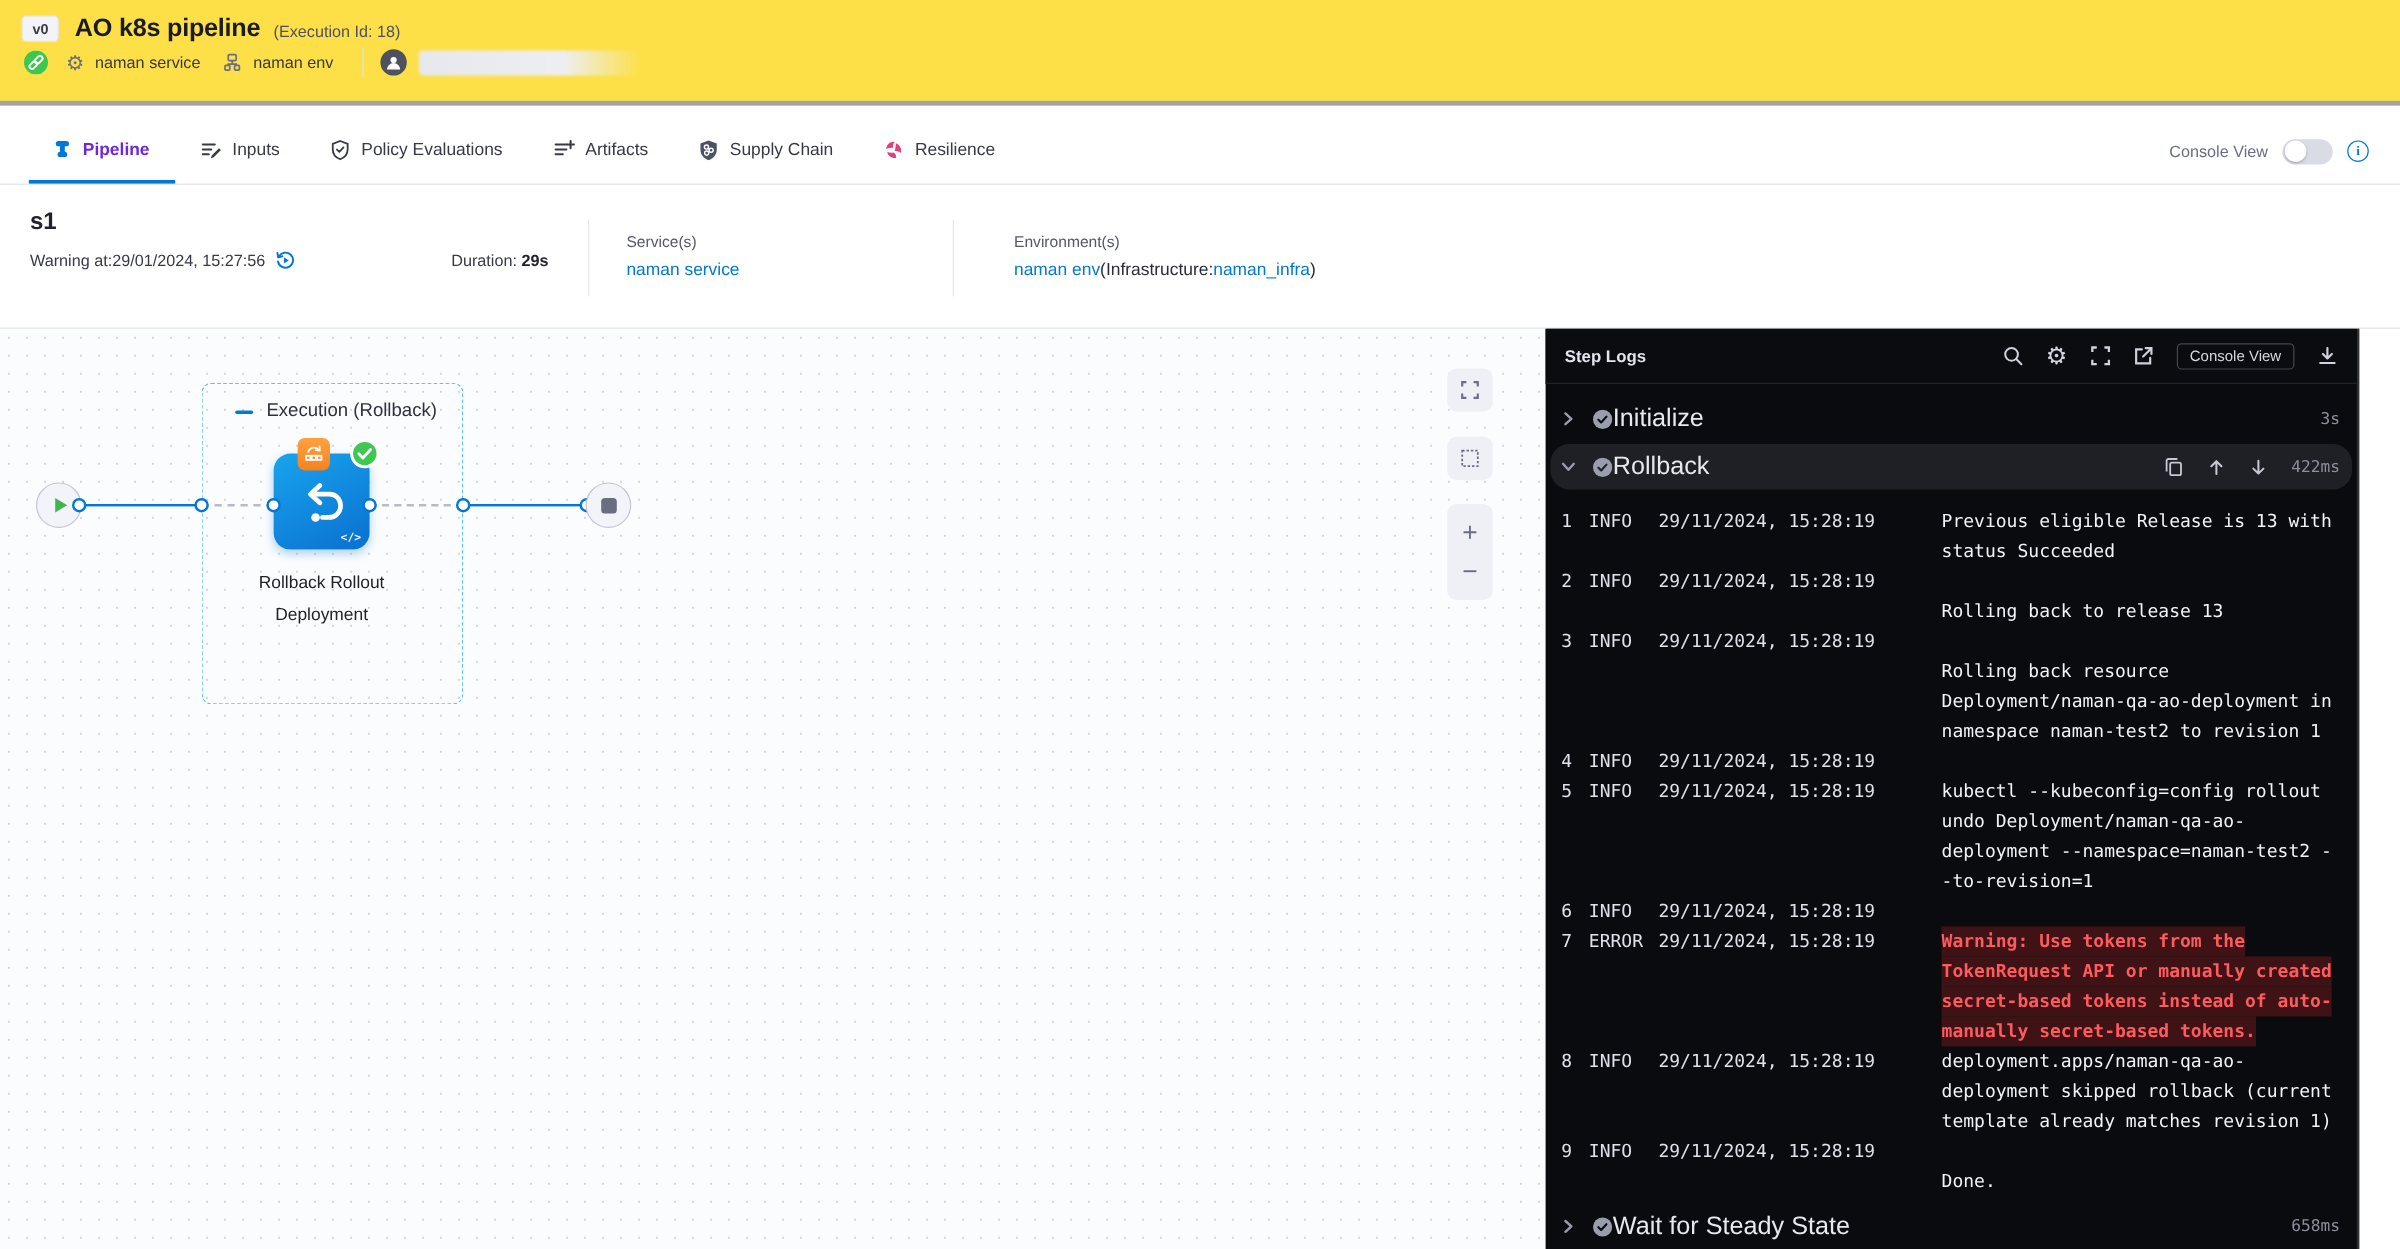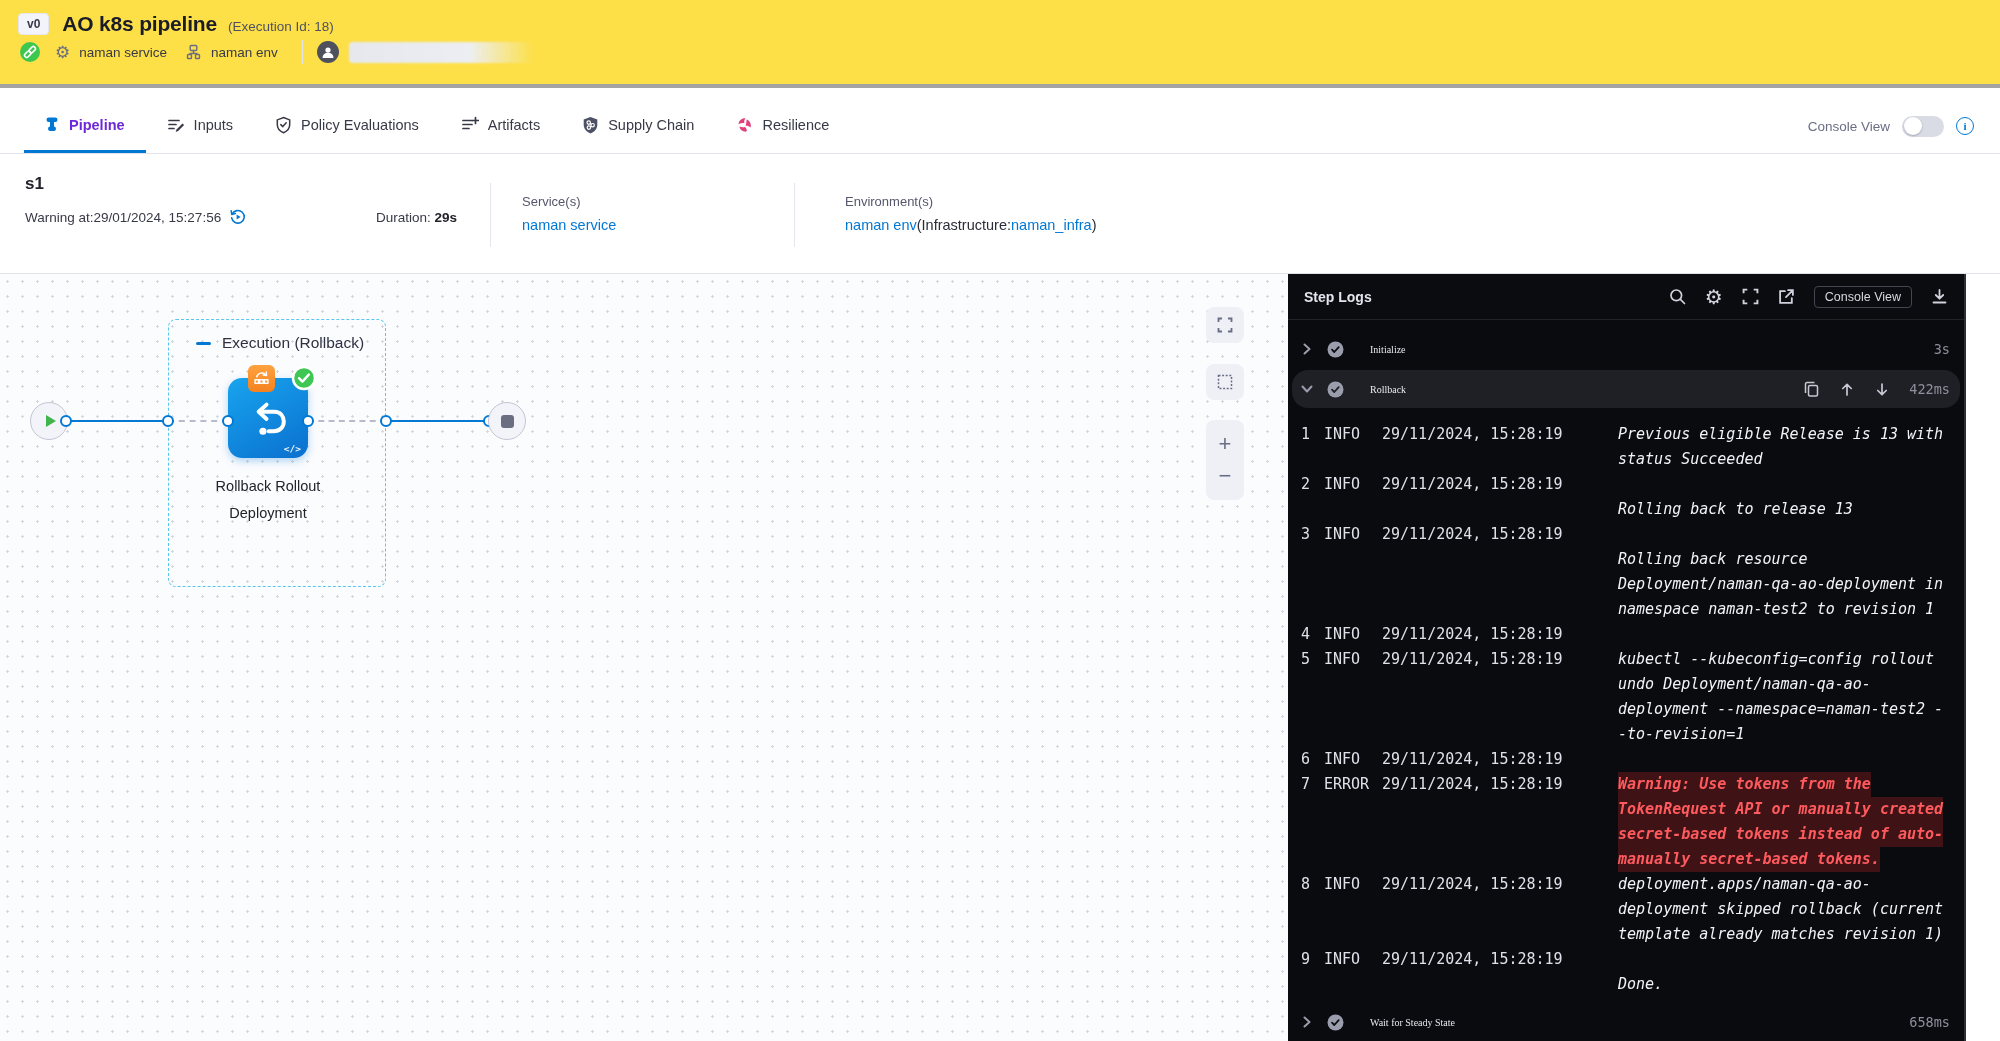--- a/index.html
+++ b/index.html
@@ -32,21 +32,21 @@
   .tabbar-right { margin-left:auto; display:flex; align-items:center; gap:12px; }
   .cv-label { font-size:13.5px; color:#6b6d85; }
   .toggle { width:42px; height:21px; border-radius:11px; background:#d9dbe5; position:relative; cursor:pointer; }
   .knob { position:absolute; left:2px; top:1.5px; width:18px; height:18px; border-radius:50%; background:#fff;
           box-shadow:0 1px 2px rgba(40,41,61,.3); }
   .info-i { width:18px; height:18px; border-radius:50%; border:1.5px solid #0278d5; color:#0278d5;
             font-size:11px; font-weight:700; display:flex; align-items:center; justify-content:center; font-family:"Liberation Serif",serif; }
 
   
   .stagebar { position:absolute; left:0; top:155px; width:100%; height:119px; background:#fff; border-bottom:1px solid #e1e2ea; }
-  .sname { position:absolute; left:25px; top:19px; font-size:17px; font-weight:700; color:#22222a; }
+  .sname { position:absolute; left:25px; top:19px; font-size:20px; font-weight:700; color:#22222a; }
   .srow { position:absolute; left:25px; top:53px; display:flex; align-items:center; font-size:13.5px; color:#383946; }
   .sdur { position:absolute; left:376px; top:55px; font-size:13.5px; color:#383946; }
   .sdur b { font-weight:700; color:#22222a; }
   .sdiv { position:absolute; top:28px; width:1px; height:64px; background:#e6e7ee; }
   .scol { position:absolute; top:39px; }
   .scol .lab { font-size:13px; color:#55576b; }
   .scol .val { margin-top:8px; font-size:14.5px; }
   .link { color:#0278d5; cursor:pointer; }
   .darktxt { color:#2b2c38; }
 
@@ -93,34 +93,34 @@
   .lp-header { flex:0 0 46px; display:flex; align-items:center; padding:0 16px; background:#0b0c10; border-bottom:1px solid #222329; }
   .lp-title { font-size:14px; font-weight:600; color:#e3e5ee; }
   .lp-icons { margin-left:auto; display:flex; align-items:center; gap:19px; }
   .lp-icon { cursor:pointer; display:flex; align-items:center; }
   .gearw { font-size:20px; color:#d4d6e0; line-height:1; }
   .cv-btn { border:1px solid #44454e; border-radius:4px; padding:3px 10px; font-size:12.5px; color:#d6d8e0; cursor:pointer; white-space:nowrap; }
 
   .lp-sections { flex:1; display:flex; flex-direction:column; padding-top:10px; overflow:hidden; }
   .lsec { flex:0 0 38px; display:flex; align-items:center; padding:0 14px 0 12px; color:#e8e9f0; cursor:pointer; }
   .lsec.sel { background:#1e2026; border-radius:16px; margin:2px 4px; padding:0 10px 0 8px;text-align:center; }
-  .lsec-title { margin-left:26px; font-family:Liberation Serif, serif; font-size:10px; }
+  .lsec-title { font-family:Liberation Sans, sans-serif; font-size:21px; }
   .lchev { display:flex; width:14px; justify-content:center; }
   .lcheck { margin-left:13px; display:flex; }
   .lsec-icons { margin-left:auto; display:flex; align-items:center; gap:21px; }
   .ldur { font-family:"DejaVu Sans Mono",monospace; font-size:13.5px; color:#8d8f9d; }
   .ml-auto { margin-left:auto; }
   .ml-20 { margin-left:20px; }
 
   .log-body { flex:0 0 auto; padding:12px 0 6px 0; font-family:"DejaVu Sans Mono",monospace; font-size:15px; }
   .lrow { display:flex; height:25px; line-height:25px; white-space:pre; }
   .ln { flex:0 0 14px; margin-left:8px; text-align:right; color:#dfe1ea; }
   .lv { flex:0 0 50px; margin-left:14px; color:#dfe1ea; }
   .lt { flex:0 0 222px; margin-left:8px; color:#dfe1ea; }
-  .lm { margin-left:14px; color:#f2f3f8;font-style:italic; }
+  .lm { margin-left:14px; color:#f2f3f8; }
   .lm.err { color:#ff5a5e; background:#3f1316; font-weight:700; }
 
   svg { display:block; }
 </style>
 </head>
 <body>
 
 <div class="app">
 
   <div class="hdr">

